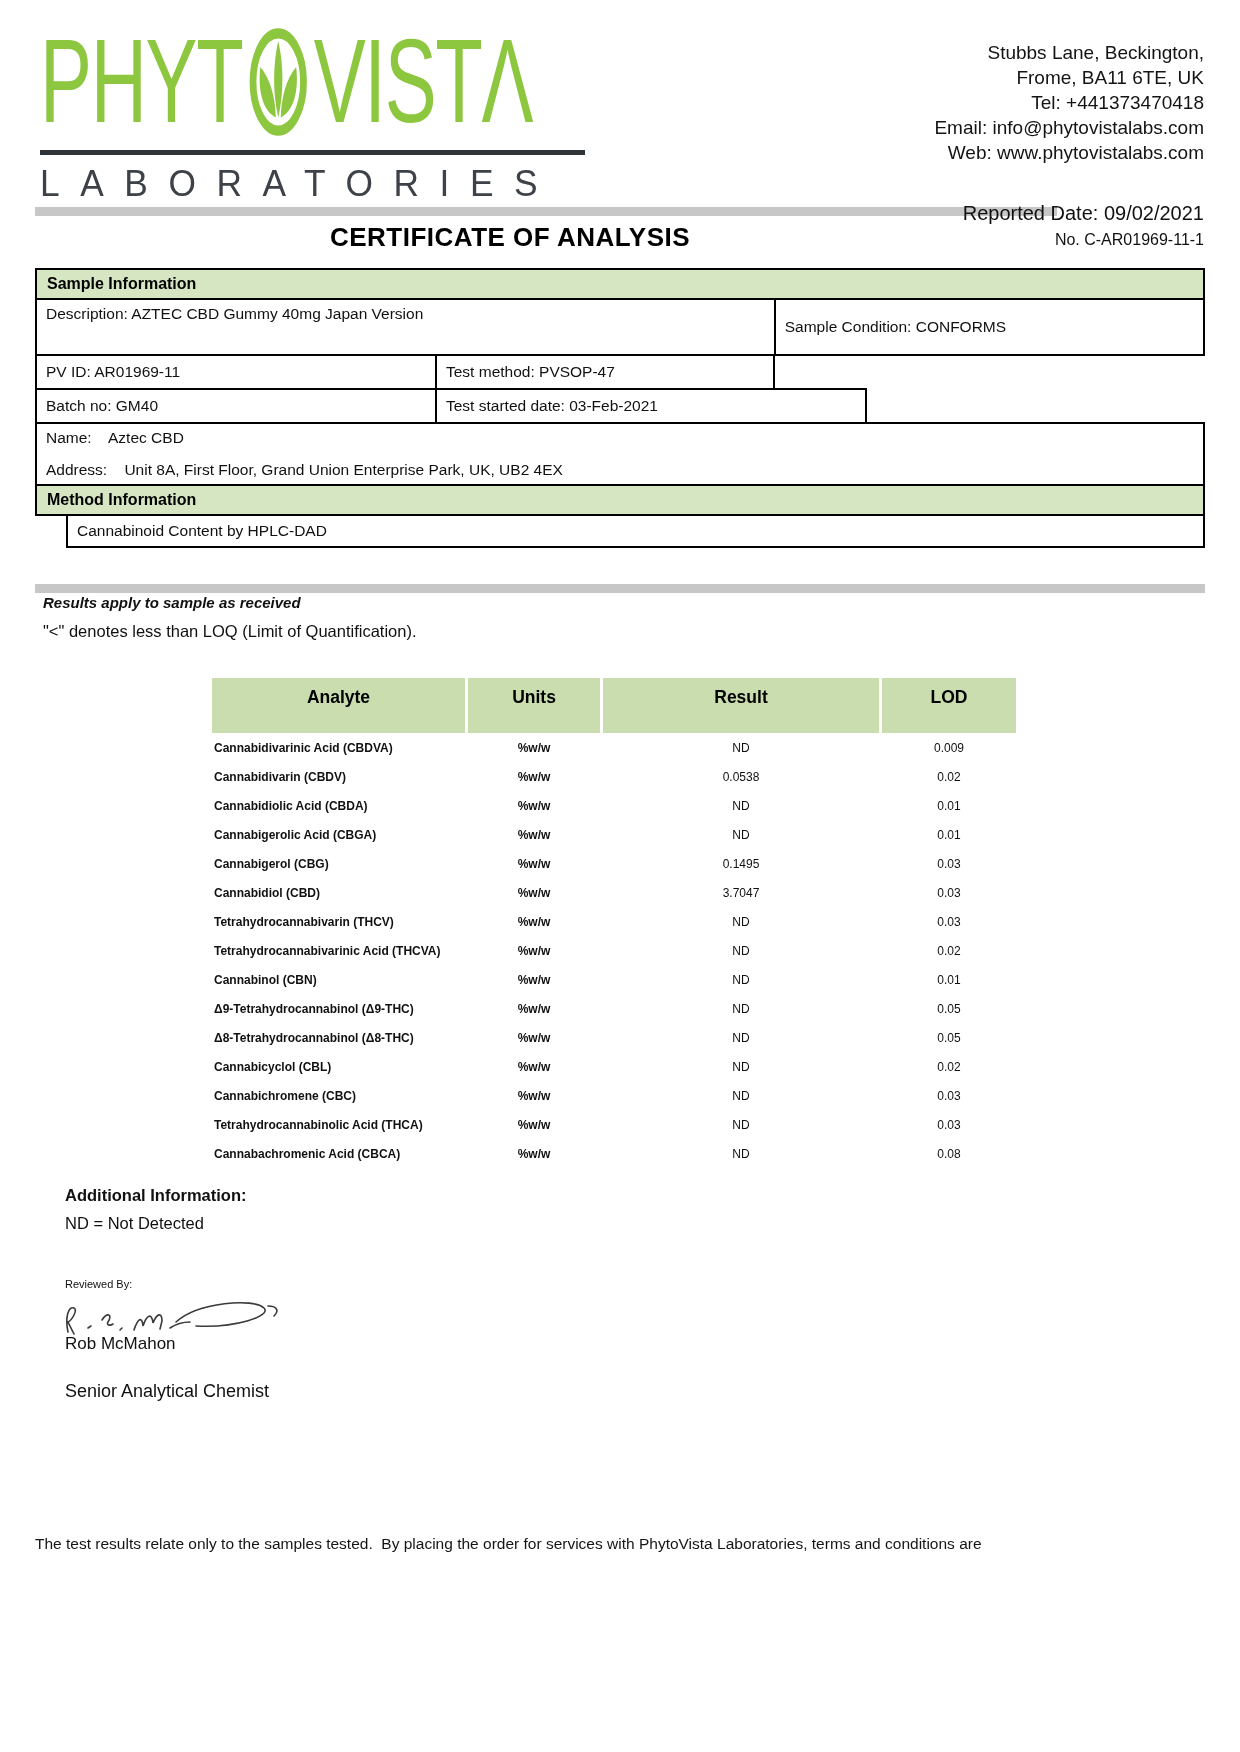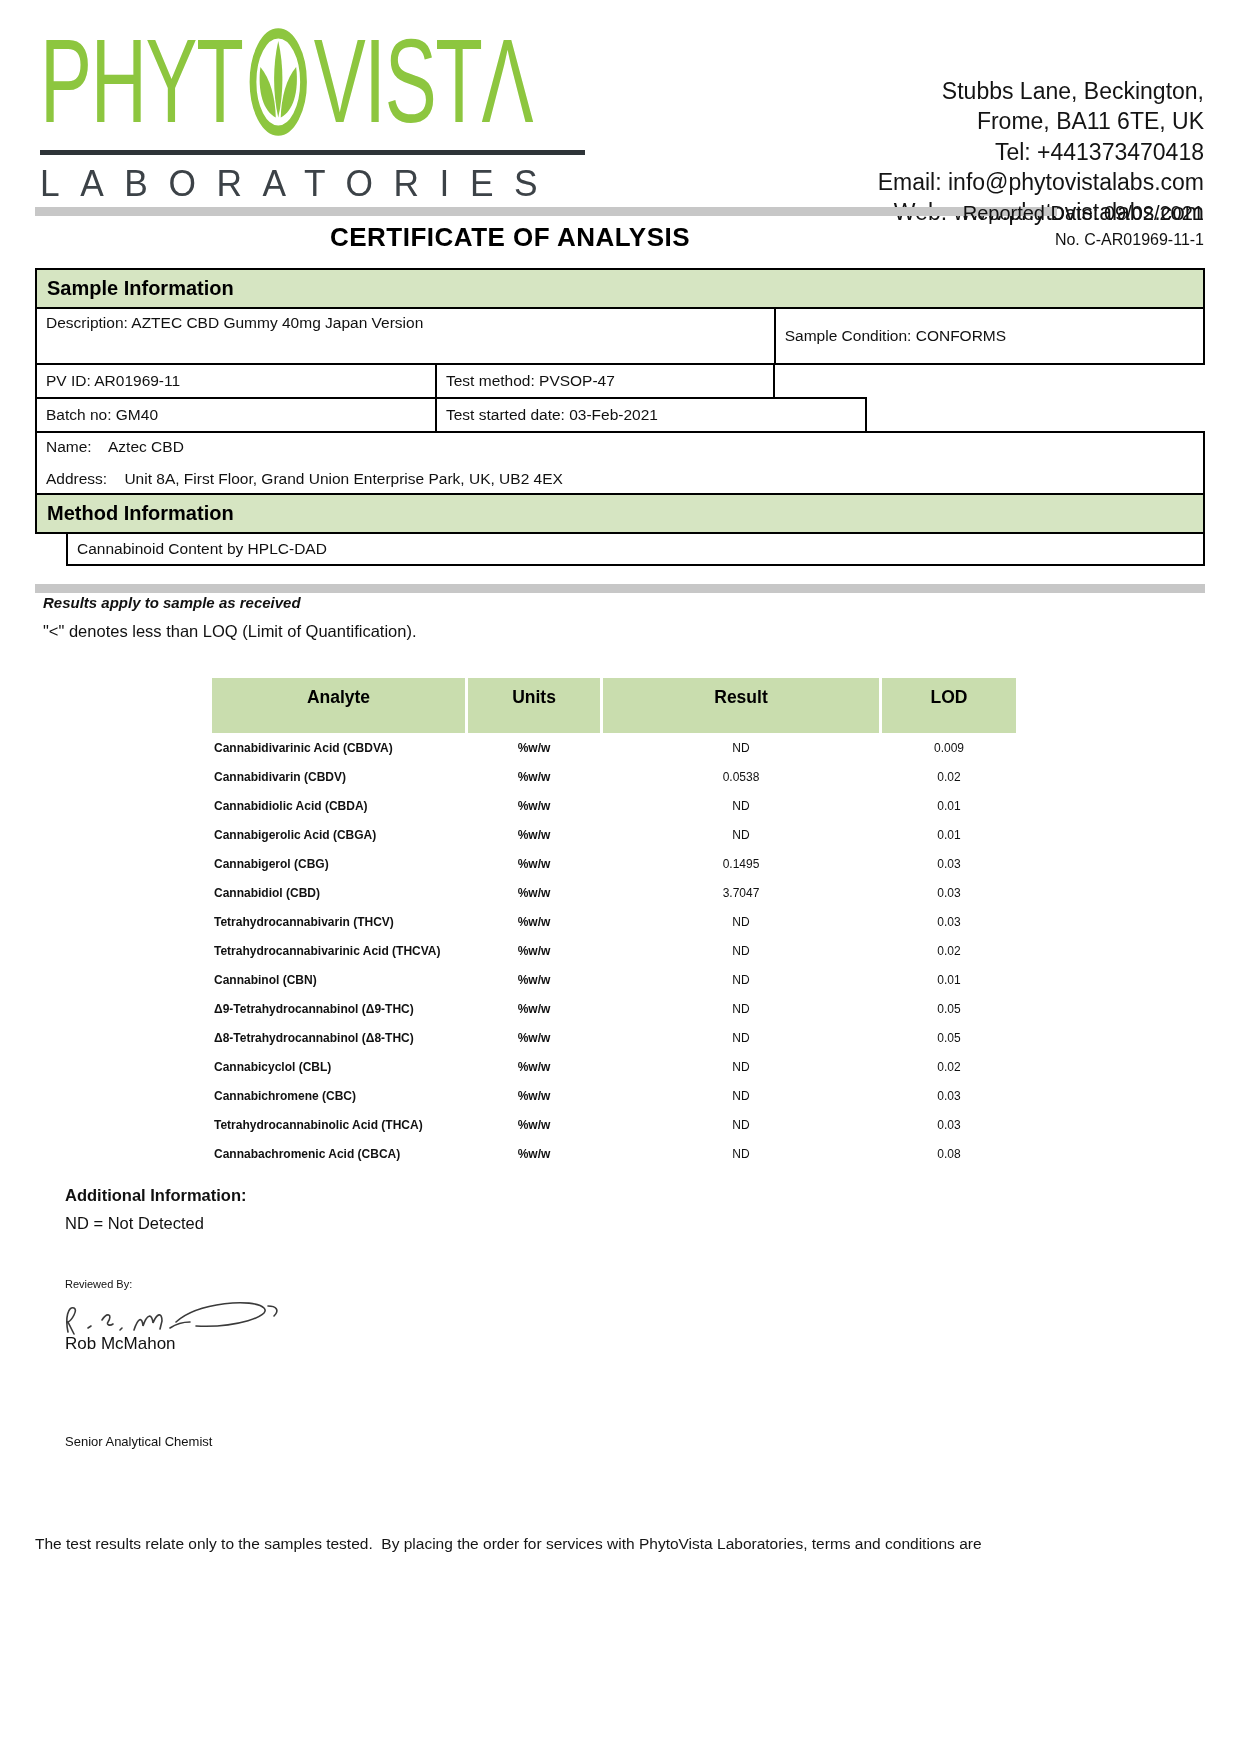--- a/index.html
+++ b/index.html
@@ -12,36 +12,36 @@
   .logo-word { display:flex; align-items:flex-end; height:118px; color:#8dc63f;
                font-size:118px; font-weight:400; line-height:1; white-space:nowrap;
                transform:scaleX(0.66); transform-origin:left bottom; letter-spacing:-2px; }
   .logo-word span { display:block; }
   .leaf-o { width:104px; height:112px; margin:0 2px 2px 2px; flex:0 0 auto; }
   .logo-rule { margin-top:10px; height:5px; background:#2e3438; width:100%; }
   .logo-sub { margin-top:8px; font-size:36px; color:#3c4247; letter-spacing:21px;
               white-space:nowrap; transform:scaleX(0.98); transform-origin:left top; }
 
   .contact { position:absolute; top:40px; right:36px; text-align:right;
-             font-size:23px; line-height:1.32; color:#141414;margin-top:36px; }
+             font-size:19px; line-height:1.32; color:#141414; }
   .contact span { display:block; }
 
   .graybar { position:absolute; background:#c7c7c7; height:9px; }
   .bar1 { left:35px; top:207px; width:1022px; }
   .bar2 { left:35px; top:584px; width:1170px; }
 
   .reported-date { position:absolute; top:202px; right:36px; font-size:20px; }
   .doc-title { position:absolute; top:222px; left:35px; width:950px; text-align:center;
                font-size:26px; font-weight:bold; letter-spacing:0.5px; color:#000; }
   .report-no { position:absolute; top:231px; right:36px; font-size:16px; }
 
   
   .sections { position:absolute; left:35px; top:268px; width:1170px; font-size:15.5px; }
-  .sec-bar { background:#d6e5c2; border:2px solid #000; height:41px; display:flex;
-             align-items:center; padding-left:10px; font-weight:bold; font-size:20px; color:#000; }
+  .sec-bar { background:#d6e5c2; border:2px solid #000; height:32px; display:flex;
+             align-items:center; padding-left:10px; font-weight:bold; font-size:16px; color:#000; }
   .box { border:2px solid #000; margin-top:-2px; background:#fff; }
   .row { display:flex; margin-top:-2px; }
   .cell { border:2px solid #000; padding:5px 9px; background:#fff; }
   .cell + .cell { margin-left:-2px; }
   .desc-row { height:58px; }
   .desc-cell { width:742px; }
   .cond-cell { width:432px; display:flex; align-items:center; }
   .r3 .cell { height:36px; display:flex; align-items:center; }
   .c1 { width:402px; } .c2 { width:340px; } .c3 { width:432px; }
   .cust-box { height:64px; padding:5px 9px; display:flex; flex-direction:column;
@@ -66,21 +66,21 @@
   .td.col-analyte { font-weight:bold; text-align:left; padding-left:2px; }
   .td.col-units { font-weight:bold; text-align:center; }
   .td.col-result, .td.col-lod { text-align:center; }
 
   
   .addl-title { position:absolute; left:65px; top:1186px; font-size:16.5px; font-weight:bold; }
   .addl-note { position:absolute; left:65px; top:1214px; font-size:16.5px; }
   .reviewed { position:absolute; left:65px; top:1278px; font-size:11px; }
   .signature { position:absolute; left:58px; top:1292px; }
   .sig-name { position:absolute; left:65px; top:1334px; font-size:17px; }
-  .sig-role { position:absolute; left:65px; top:1434px; font-size:13px; }
+  .sig-role { position:absolute; left:65px; top:1381px; font-size:18px; }
   .footer { position:absolute; left:35px; top:1476px; width:1175px; font-size:15.5px;
             line-height:27px; color:#151515; white-space:pre-wrap; }
   .footer span { display:block; }
 </style>
 </head>
 <body>
 
 <div class="page">
 
   <div class="logo">

